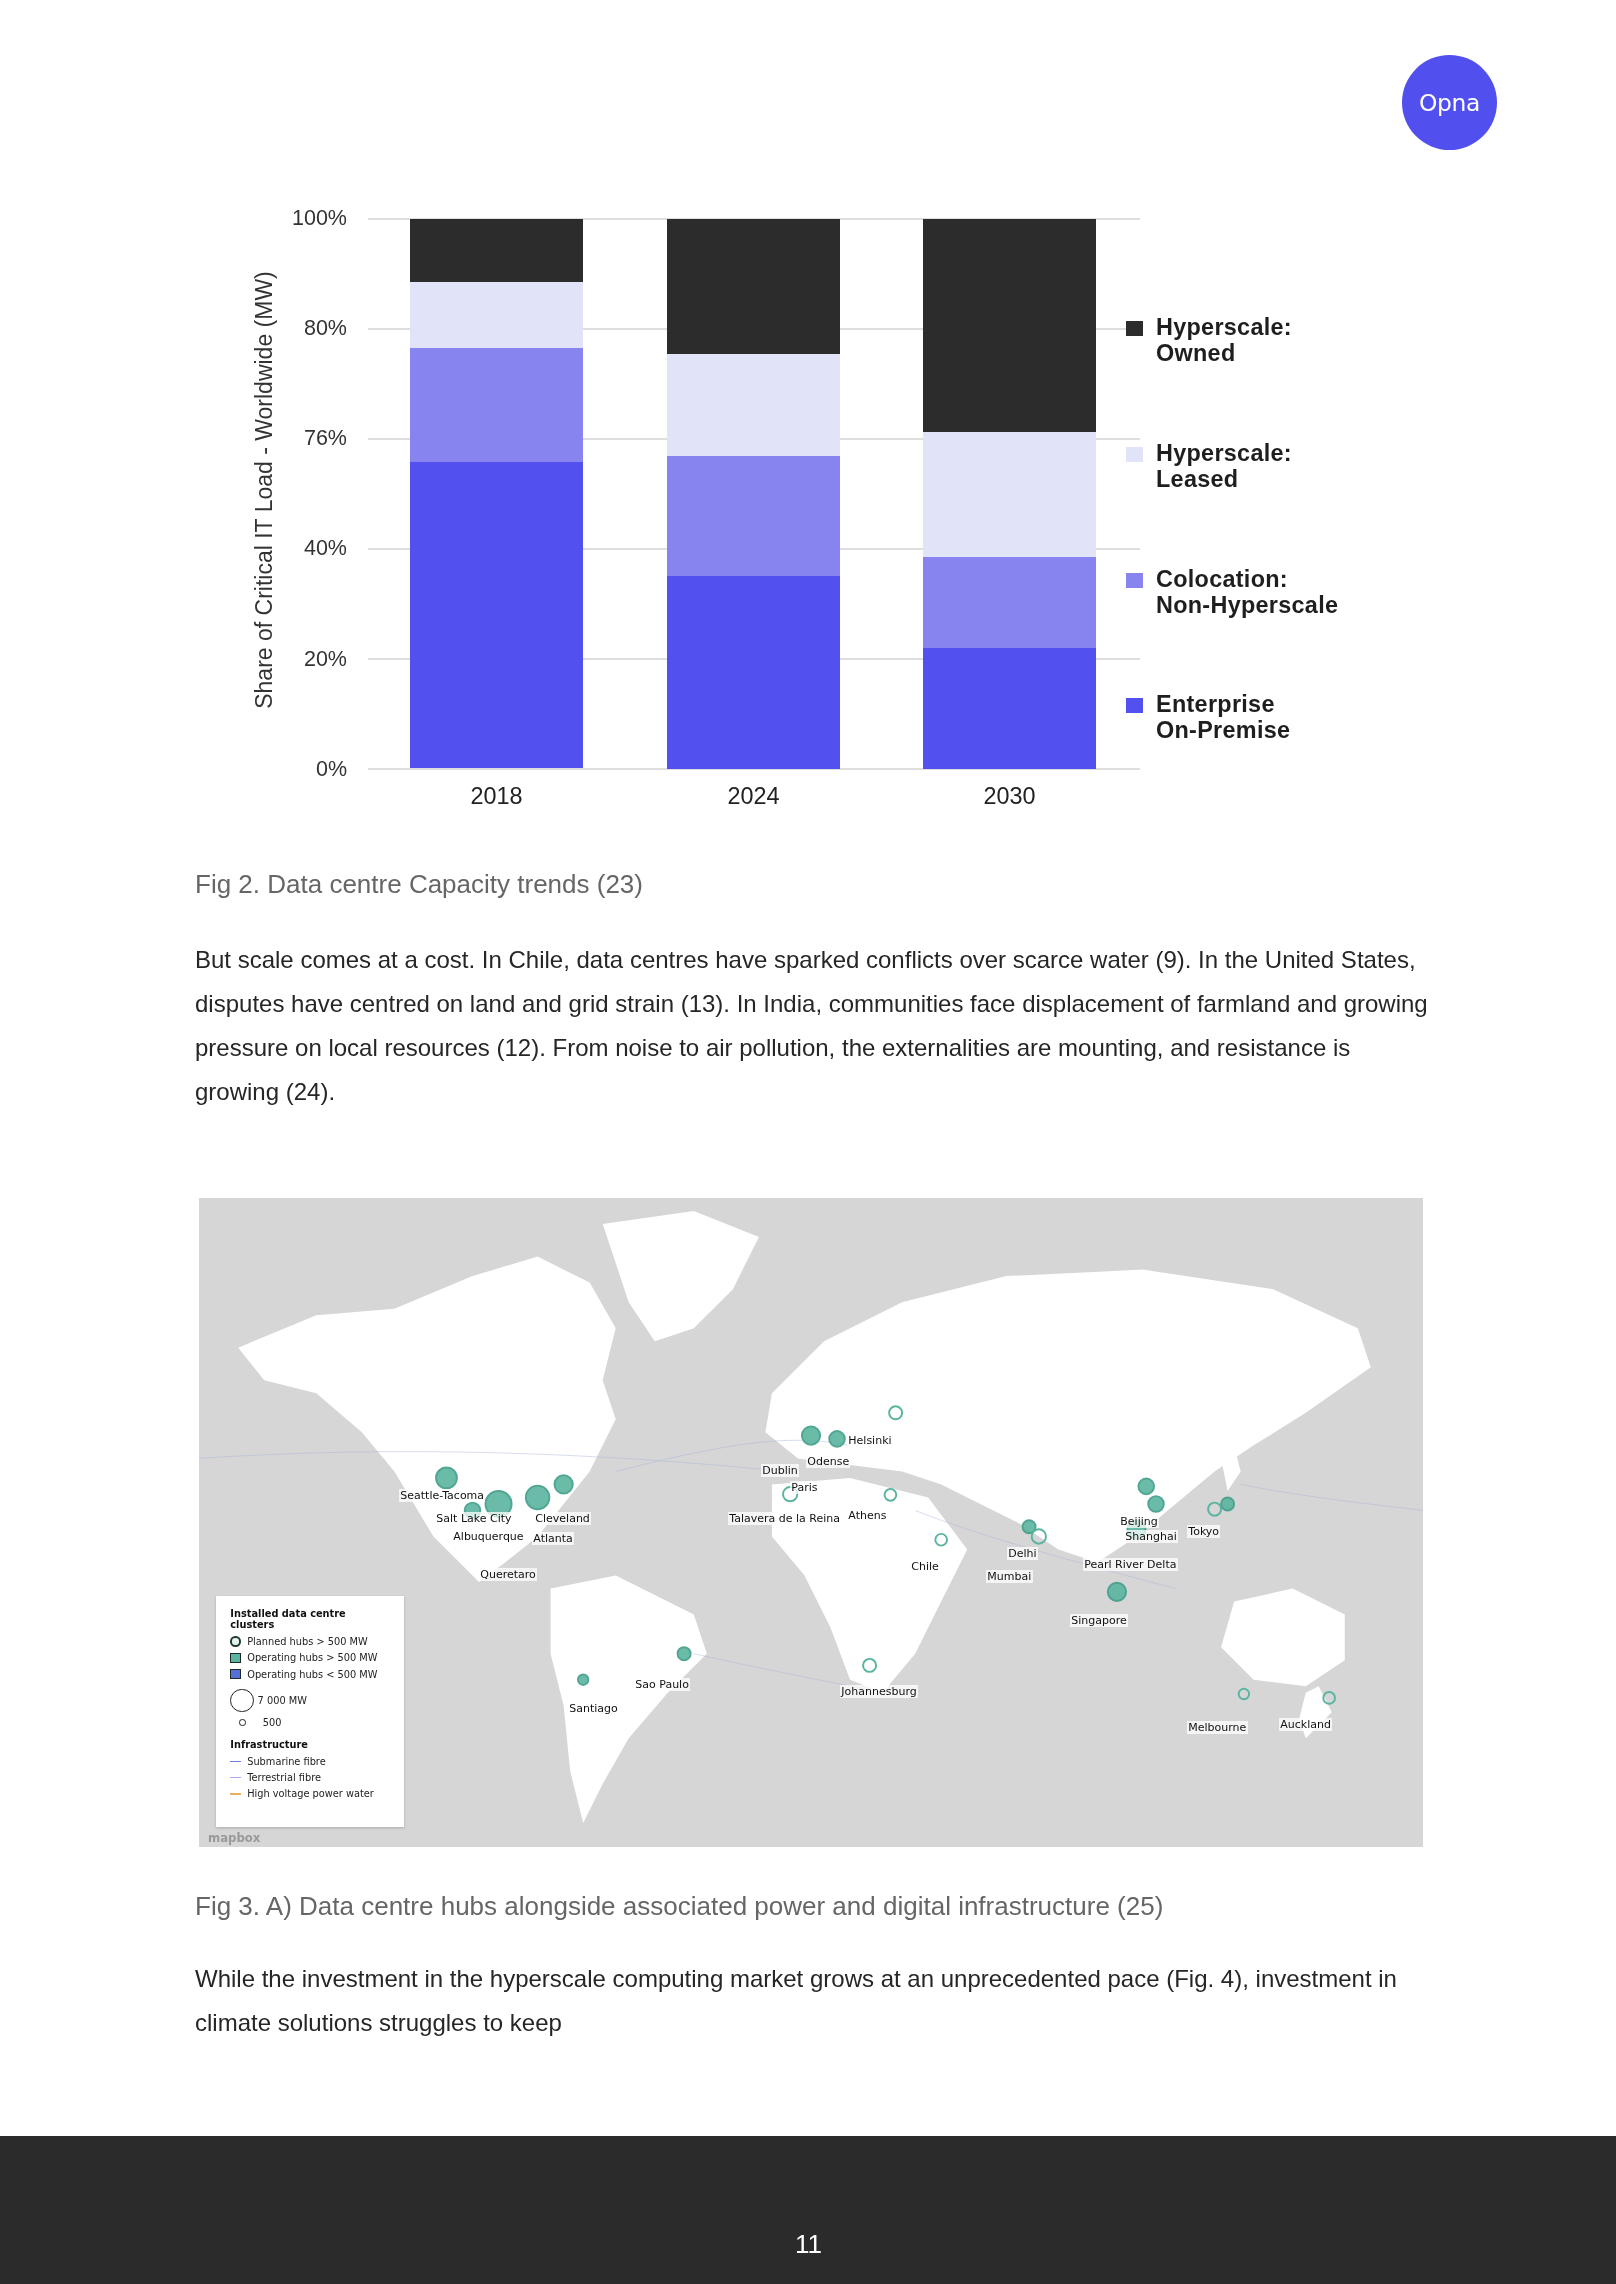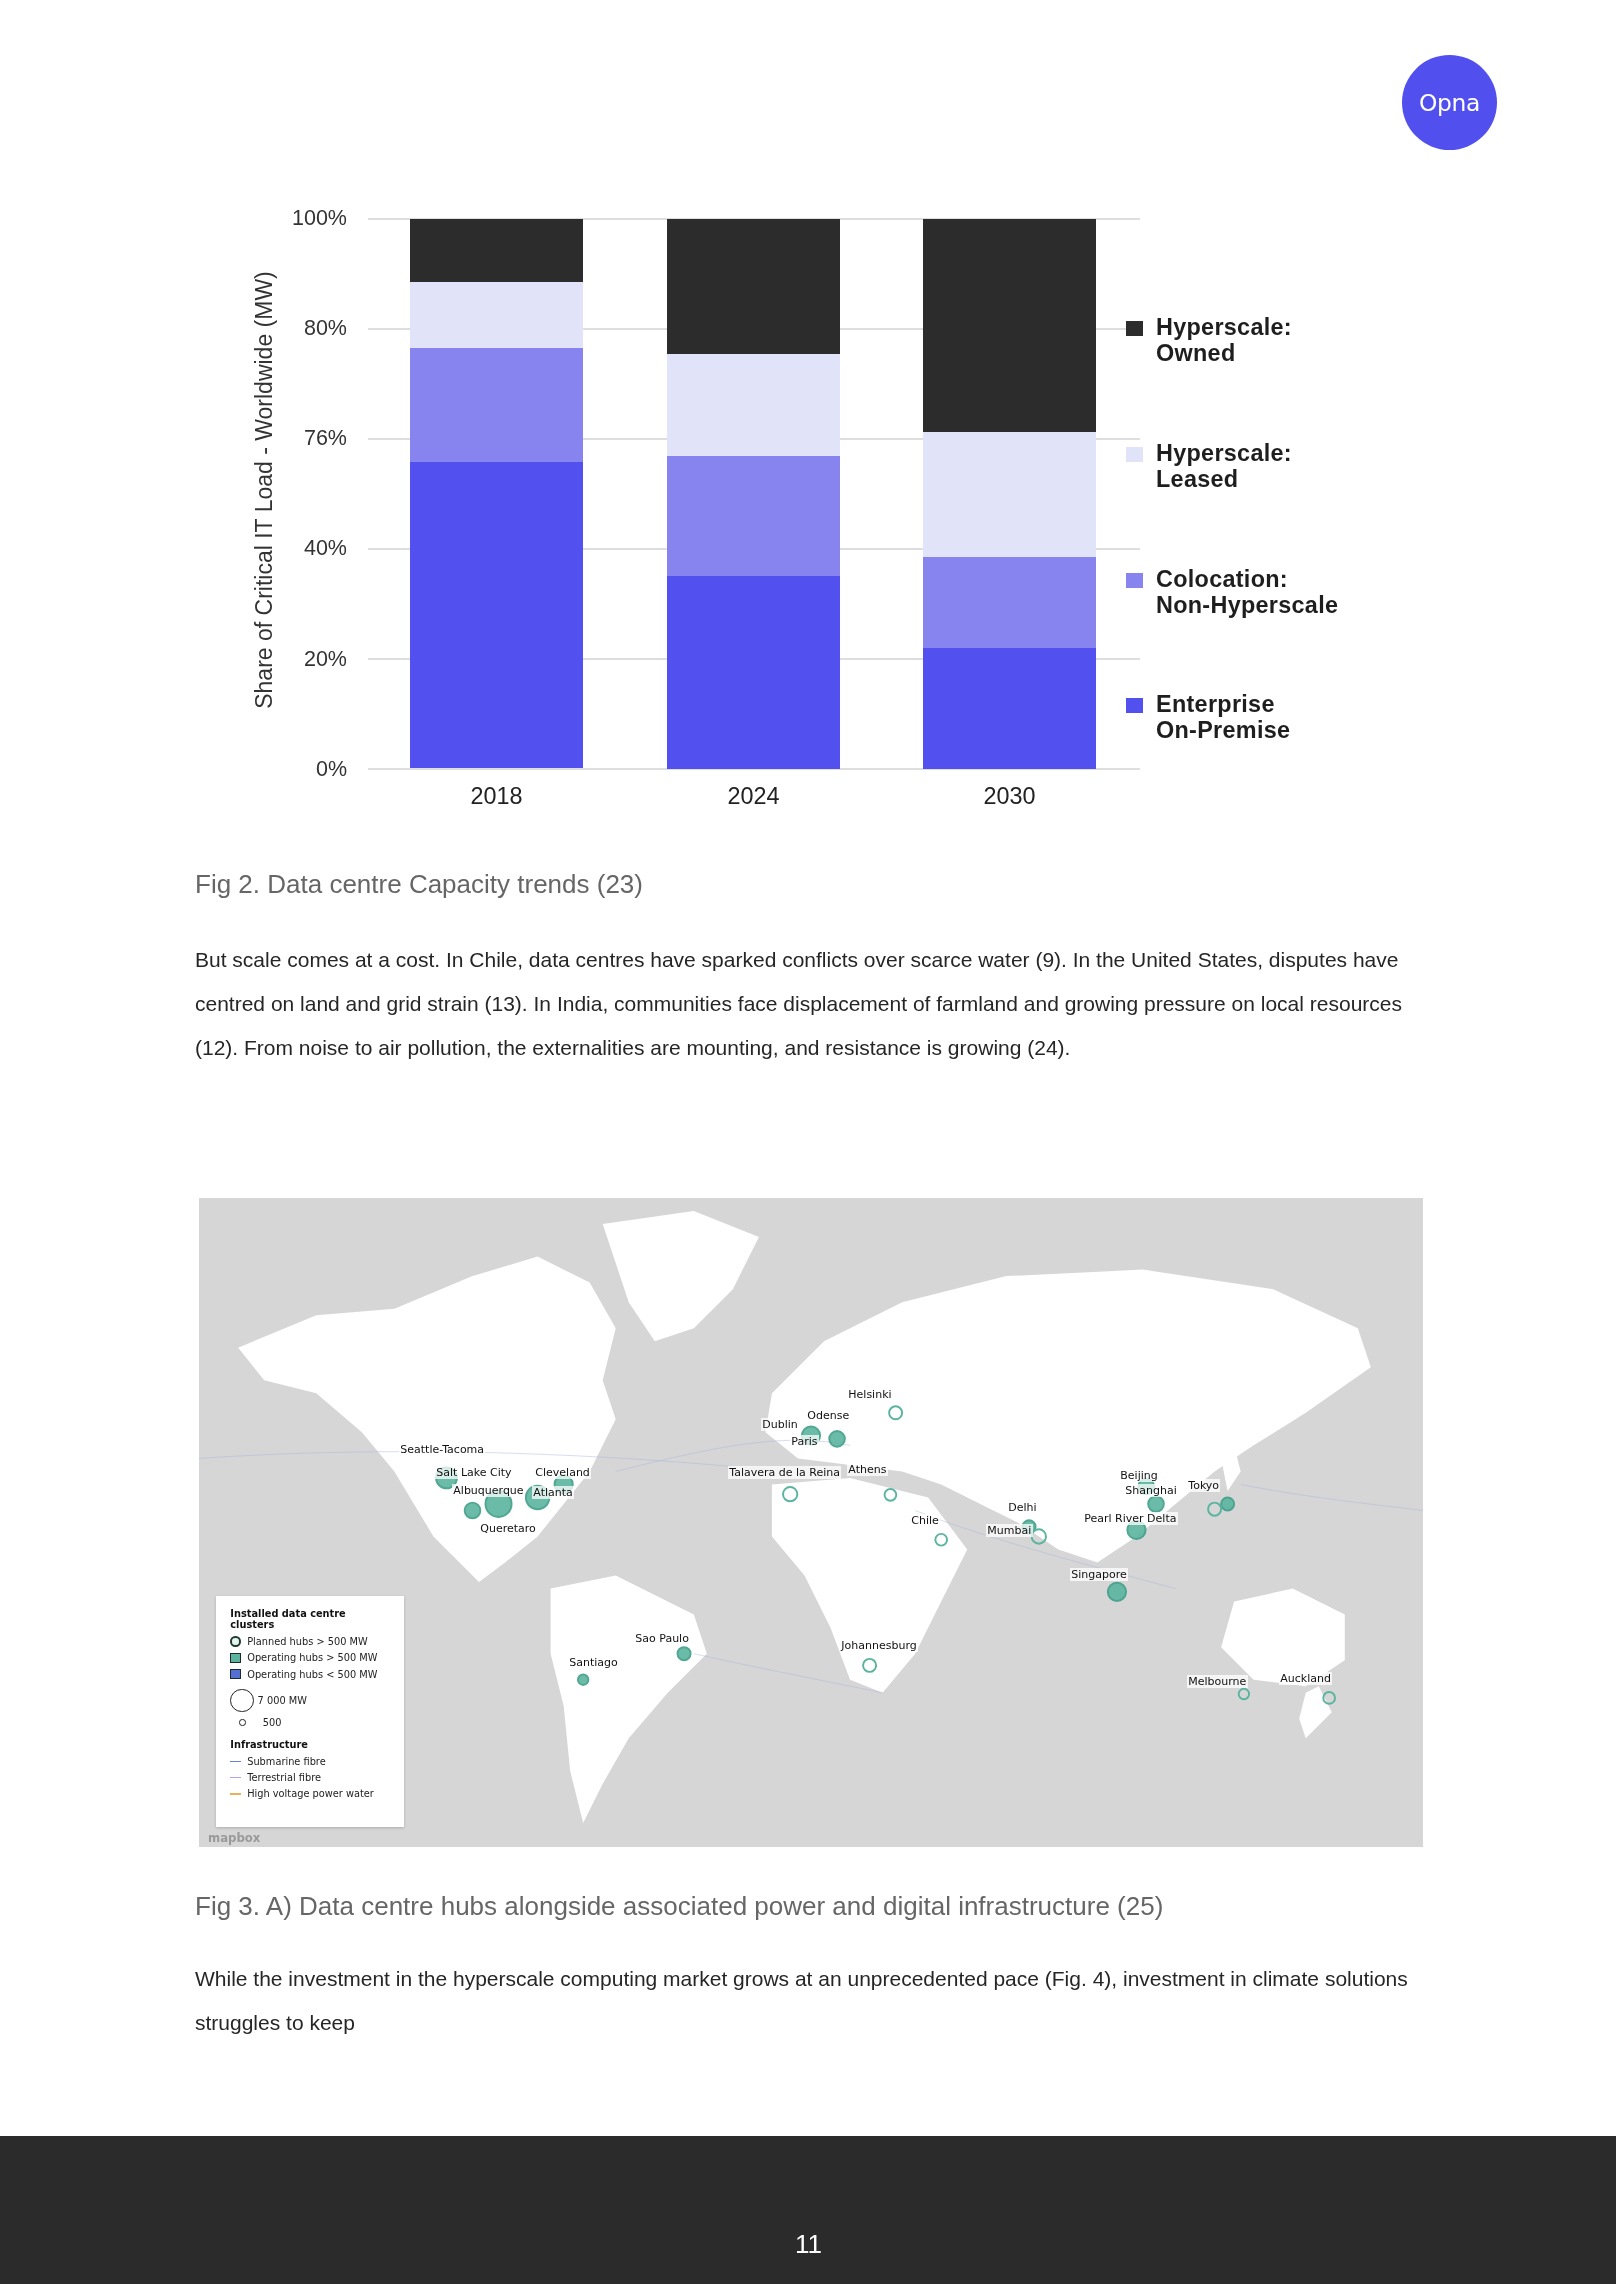--- a/index.html
+++ b/index.html
@@ -17,25 +17,25 @@
            font-family:"Liberation Sans", sans-serif; }
   .bar { position:absolute; display:flex; flex-direction:column-reverse; }
   .xtick { position:absolute; font-size:23.4px; color:#222; text-align:center; width:173px; }
   #ylabel { position:absolute; left:264px; top:490px; transform:translate(-50%,-50%) rotate(-90deg);
             white-space:nowrap; font-size:23px; color:#333; }
   .legend-item { position:absolute; left:1126px; display:flex; align-items:flex-start; }
   .legend-swatch { width:17px; height:15.6px; margin-top:6.5px; margin-right:13px; }
   .legend-text { font-weight:bold; font-size:23.4px; line-height:26px; color:#1e1e1e; letter-spacing:0.3px; }
   
   .caption { position:absolute; left:195px; font-size:26px; color:#666; font-family:"Liberation Sans", sans-serif; }
-  .para { position:absolute; left:195px; width:1237px; font-size:21px; line-height:44px; color:#262626; }
+  .para { position:absolute; left:195px; width:1237px; font-size:24px; line-height:44px; color:#262626; }
   
   #map { left:199px; top:1198px; width:1224px; height:649px; background:#d6d6d6; overflow:hidden; }
   .city { position:absolute; font-size:11px; color:#111; background:rgba(255,255,255,0.75); padding:0 1.3px;
-          font-family:"DejaVu Sans", sans-serif; white-space:nowrap; }
+          font-family:"DejaVu Sans", sans-serif; white-space:nowrap;margin-top:46px; }
   #map-legend { left:17px; top:398px; width:188px; height:231px; background:#fff;
                 box-shadow:0 0.7px 2.6px rgba(0,0,0,0.2); padding:11.7px 14.3px; box-sizing:border-box;
                 font-family:"DejaVu Sans", sans-serif; }
   .ml-title { font-weight:bold; font-size:9.8px; color:#111; margin-bottom:6.5px; }
   .ml-row { display:flex; align-items:center; font-size:9.8px; color:#222; margin-bottom:5.2px; }
   .ml-sym { width:10.4px; height:10.4px; margin-right:6.5px; box-sizing:border-box; }
   .ml-line { width:10.4px; height:1.3px; margin-right:6.5px; }
   #footer { left:0; top:2136px; width:1617px; height:148px; background:#2b2b2b; }
   #page-num { left:0; width:1617px; top:2229px; text-align:center; color:#fff; font-size:26px; }
 </style>

